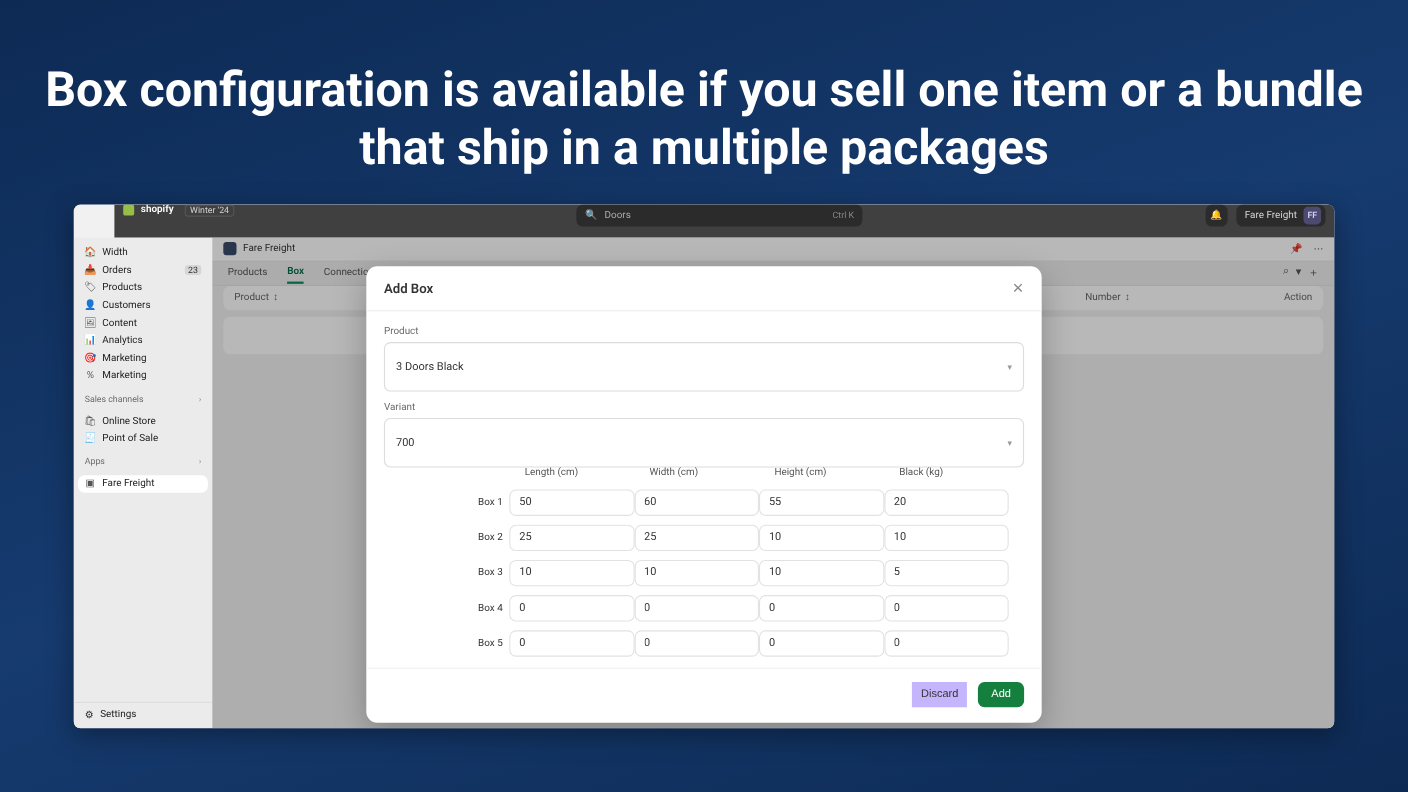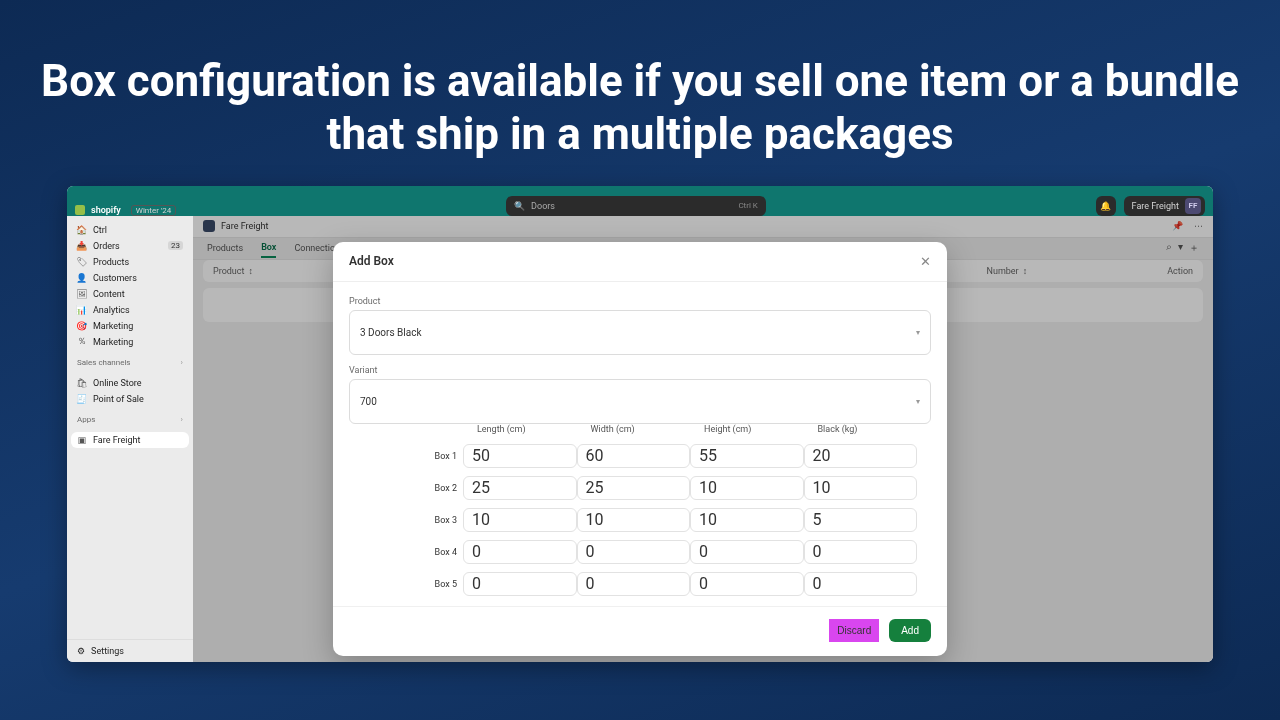--- a/index.html
+++ b/index.html
@@ -15,22 +15,22 @@
     margin-top: 55px; margin-bottom: 25px;
     font-size: 44px;
   }
   .app-window {
     width: 1146px; height: 476px; background: #f1f1f1;
     border-radius: 6px; overflow: hidden; display: flex; flex-direction: column;
     position: relative;
     box-shadow: 0 6px 24px rgba(0,0,0,.35);
   }
   .topbar {
-    background: #0f766e; height: 30px; display: flex; align-items: flex-end;
-    color: #d4d4d4; font-size: 9px; padding: 0 8px;
+    background: #404040; height: 30px; display: flex; align-items: flex-start;
+    color: #d4d4d4; font-size: 9px; padding: 0 8px; margin-left: 37px;
   }
   .brand { display: flex; align-items: center; gap: 6px; }
   .brand-logo { width: 10px; height: 10px; background: #96bf48; border-radius: 2px; display:inline-block;}
   .brand-name { font-weight: 600; color: #fff; }
   .brand-badge { border: 1px solid #555; border-radius: 3px; padding: 0 4px; font-size: 8px; margin-left: 4px; }
   .top-middle { flex: 1; display: flex; justify-content: center; }
   .searchbar { background: #2b2b2b; border-radius: 6px; height: 20px; width: 260px;
     display: flex; align-items: center; padding: 0 8px; color: #aaa; font-size: 9px; }
   .searchbar .kbd { margin-left: auto; font-size: 8px; color: #888; }
   .top-right { display: flex; align-items: center; gap: 8px; }
@@ -70,23 +70,23 @@
   .modal-title { font-weight:600; font-size:12px; }
   .modal-close { margin-left:auto; color:#888; cursor:pointer; font-size:13px; }
   .modal-body { padding:10px 16px 6px 16px; }
   .field-label { color:#6b6b6b; font-size:9px; margin:4px 0 4px 0; }
   .select { width:100%; height:45px; border:1px solid #dcdcdc; border-radius:6px; display:flex; align-items:center; padding:0 10px; font-size:10px; color:#333; justify-content:space-between; background:#fff; cursor:pointer; }
   .select .caret { color:#999; font-size:8px; }
   .box-grid { }
   .grid-head { display:grid; grid-template-columns: 100px 1fr 1fr 1fr 1fr; gap:14px; padding:0 14px 6px 14px; font-size:9px; color:#555; }
   .grid-row { display:grid; grid-template-columns: 100px 1fr 1fr 1fr 1fr; padding:4px 14px; align-items:center; }
   .row-label { text-align:right; font-size:9px; color:#333; padding-right:6px; }
-  .cell-input { height:24px; border:1px solid #e2e2e2; border-radius:6px; padding:0 8px; font-size:16px; color:#333; width:100%; background:#fff; }
+  .cell-input { height:24px; border:1px solid #e2e2e2; border-radius:6px; padding:0 8px; font-size:10px; color:#333; width:100%; background:#fff; }
   .modal-footer { display:flex; justify-content:flex-end; gap:10px; padding:12px 16px 14px 16px; border-top:1px solid #f0f0f0; }
-  .btn-secondary { background:#d946ef; border:none; color:#333; font-size:10px; padding:6px 8px; cursor:pointer; }
+  .btn-secondary { background:#c4b5fd; border:none; color:#333; font-size:10px; padding:6px 8px; cursor:pointer; }
   .btn-primary { background:#15803d; color:#fff; border:none; border-radius:6px; font-size:10px; padding:6px 12px; cursor:pointer; }
   input { font-family: inherit; }
 </style>
 </head>
 <body>
 
 <div class="promo-headline">Box configuration is available if you sell one item or a bundle that ship in a multiple packages</div>
 
 <div class="app-window">
 
@@ -112,21 +112,21 @@
         <span class="user-avatar">FF</span>
       </div>
     </div>
   </div>
 
   <div class="main">
     <div class="sidebar">
       <div class="nav" id="nav-primary">
           <div class="nav-item">
             <span class="ico">🏠</span>
-            <span>Ctrl</span>
+            <span>Width</span>
           </div>
           <div class="nav-item">
             <span class="ico">📥</span>
             <span>Orders</span>
             <span class="badge">23</span>
           </div>
           <div class="nav-item">
             <span class="ico">🏷</span>
             <span>Products</span>
           </div>

